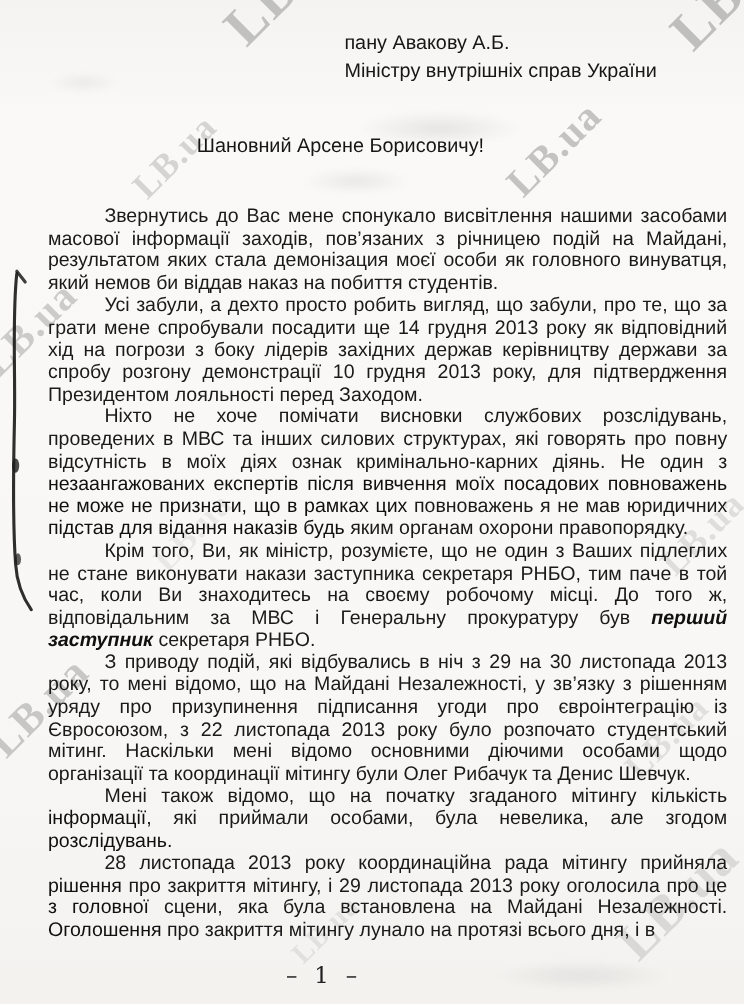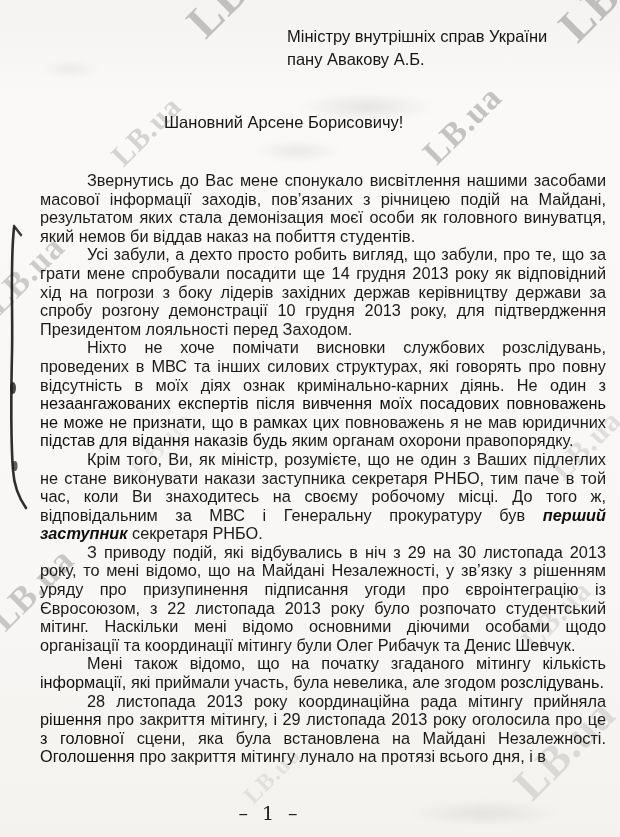--- a/index.html
+++ b/index.html
@@ -87,31 +87,31 @@
   <div class="wm wm-k">LB.ua</div>
 
   <svg class="crease" width="40" height="300" aria-hidden="true">
     <path d="M14,8 l7,9" stroke="#1c1c1c" stroke-width="2.6" fill="none" stroke-linecap="round" opacity="0.85"></path>
     <path d="M14,10 C10,45 13,95 12,135 C11,180 11,225 13,252 C14,268 19,280 26,290" stroke="#171717" stroke-width="2.6" fill="none" stroke-linecap="round" opacity="0.9"></path>
     <ellipse cx="13" cy="170" rx="3" ry="6" fill="#1c1c1c" opacity="0.8"></ellipse>
     <ellipse cx="15" cy="248" rx="2.5" ry="5" fill="#1c1c1c" opacity="0.7"></ellipse>
   </svg>
 
   <div class="recipient">
+    <div>пану Авакову А.Б.</div>
     <div>Міністру внутрішніх справ України</div>
-    <div>пану Авакову А.Б.</div>
   </div>
 
   <div class="salutation">Шановний Арсене Борисовичу!</div>
 
   <div class="body-text">
       <p class="para"><span class="seg-normal">Звернутись до Вас мене спонукало висвітлення нашими засобами масової інформації заходів, пов’язаних з річницею подій на Майдані, результатом яких стала демонізация моєї особи як головного винуватця, який немов би віддав наказ на побиття студентів.</span></p>
       <p class="para"><span class="seg-normal">Усі забули, а дехто просто робить вигляд, що забули, про те, що за грати мене спробували посадити ще 14 грудня 2013 року як відповідний хід на погрози з боку лідерів західних держав керівництву держави за спробу розгону демонстрації 10 грудня 2013 року, для підтвердження Президентом лояльності перед Заходом.</span></p>
       <p class="para"><span class="seg-normal">Ніхто не хоче помічати висновки службових розслідувань, проведених в МВС та інших силових структурах, які говорять про повну відсутність в моїх діях ознак кримінально-карних діянь. Не один з </span><span class="seg-bold">незаангажованих експертів після вивчення моїх посадових повноважень не може не признати, що в рамках цих </span><span class="seg-normal">повноважень я не мав юридичних </span><span class="seg-bold">підстав для відання наказів будь </span><span class="seg-normal">яким органам охорони правопорядку.</span></p>
       <p class="para"><span class="seg-normal">Крім того, Ви, як міністр, розумієте, що не один з Ваших підлеглих не стане виконувати накази заступника секретаря РНБО, тим паче в той час, коли Ви знаходитесь на своєму робочому місці. До того ж, відповідальним за МВС і Генеральну прокуратуру був </span><span class="seg-bold-italic">перший заступник</span><span class="seg-normal"> секретаря РНБО.</span></p>
       <p class="para"><span class="seg-normal">З приводу подій, які відбувались в ніч з 29 на 30 листопада 2013 року, то мені відомо, що на Майдані Незалежності, у зв’язку з рішенням уряду про призупинення підписання угоди про євроінтеграцію із Євросоюзом, з 22 листопада 2013 року було розпочато студентський мітинг. Наскільки мені відомо основними діючими особами щодо організації та координації мітингу були Олег Рибачук та Денис Шевчук.</span></p>
-      <p class="para"><span class="seg-normal">Мені також відомо, що на початку згаданого мітингу кількість </span><span class="seg-bold">інформації,</span><span class="seg-normal"> які приймали участь, була невелика, але згодом </span><span class="seg-bold">розслідувань.</span></p>
+      <p class="para"><span class="seg-normal">Мені також відомо, що на початку згаданого мітингу кількість </span><span class="seg-bold">інформації,</span><span class="seg-normal"> які приймали особами, була невелика, але згодом </span><span class="seg-bold">розслідувань.</span></p>
       <p class="para"><span class="seg-normal">28 листопада 2013 року координаційна рада мітингу прийняла </span><span class="seg-bold">рішення</span><span class="seg-normal"> про закриття мітингу, і 29 листопада 2013 року оголосила про це </span><span class="seg-bold">з головної</span><span class="seg-normal"> сцени, яка була встановлена на Майдані Незалежності. </span><span class="seg-bold">Оголошення</span><span class="seg-normal"> про закриття мітингу лунало на протязі всього дня, і в</span></p>
     </div>
 
   <div class="page-num">– 1 –</div>
 
 </div>
 
 </body></html>

